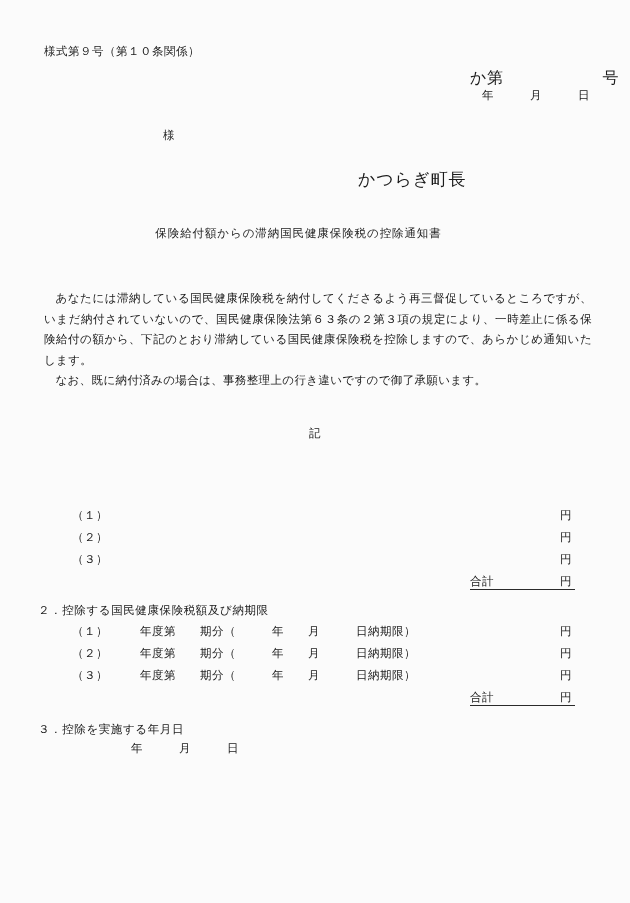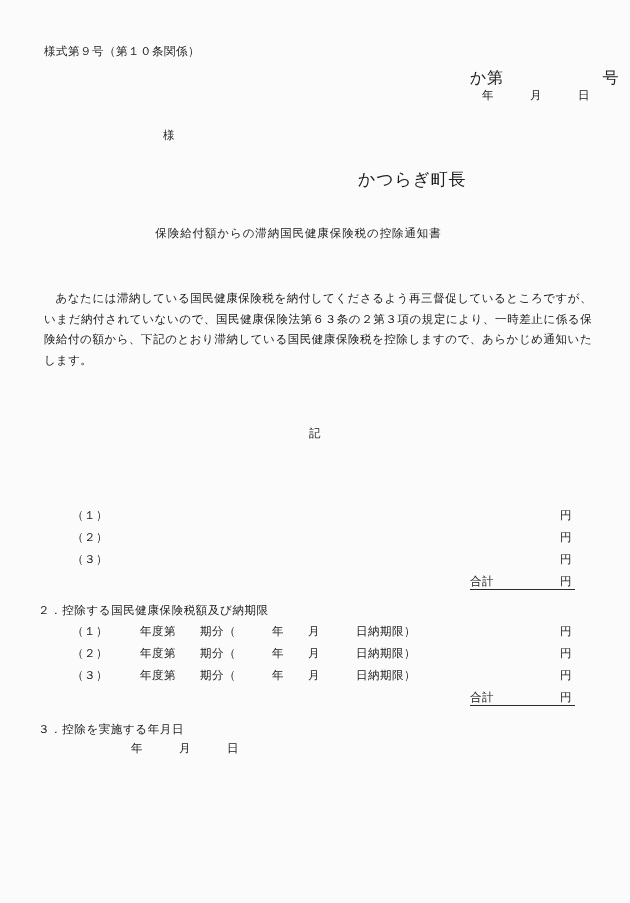--- a/index.html
+++ b/index.html
@@ -171,20 +171,21 @@
   <div class="t" id="doc-number">か第　　　　　　号</div>
   <div class="t" id="doc-date">年　　　月　　　日</div>
 
   <div class="t" id="addressee">様</div>
   <div class="t" id="issuer">かつらぎ町長</div>
 
   <div class="t" id="doc-title">保険給付額からの滞納国民健康保険税の控除通知書</div>
 
   <div id="body-block">
     <p>あなたには滞納している国民健康保険税を納付してくださるよう再三督促しているところですが、いまだ納付されていないので、国民健康保険法第６３条の２第３項の規定により、一時差止に係る保険給付の額から、下記のとおり滞納している国民健康保険税を控除しますので、あらかじめ通知いたします。</p>
+    <p>なお、既に納付済みの場合は、事務整理上の行き違いですので御了承願います。</p>
   </div>
 
   <div class="t" id="kiji">記</div>
 
 
   <div class="row" style="top:508px;">
     <span class="label">（１）</span>
     <span class="unit">円</span>
   </div>
   <div class="row" style="top:530px;">

